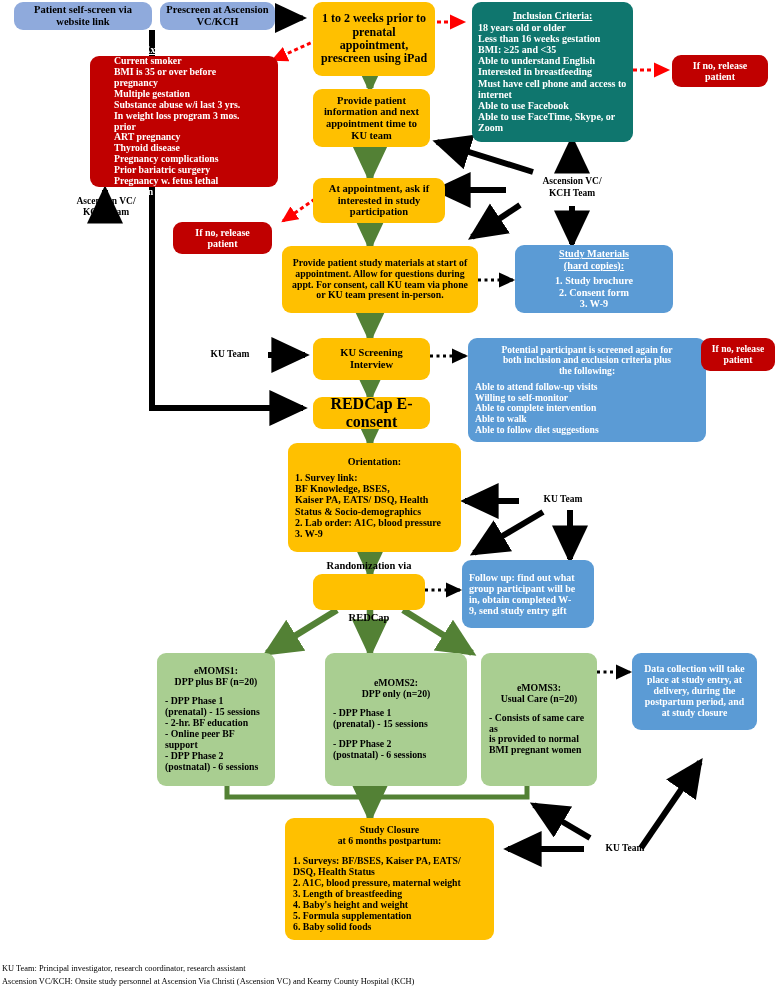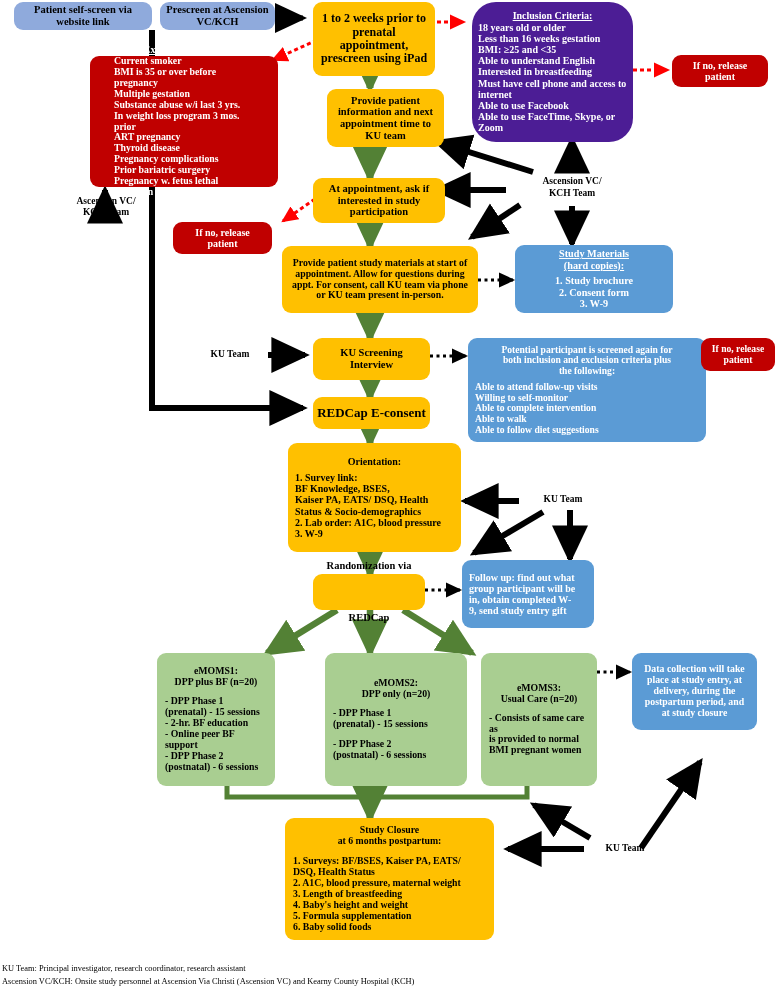--- a/index.html
+++ b/index.html
@@ -14,21 +14,21 @@
     text-align:center;font-weight:bold;line-height:1.12;
     border-radius:9px;padding:3px 4px;
     z-index:5;
   }
   .node .ln{display:block;width:100%;}
   .left{text-align:left;align-items:flex-start;}
   .left .ln{text-align:left;}
   .hdr{text-decoration:underline;}
   .gold{background:#FFC000;color:#000000;}
   .red{background:#C00000;color:#ffffff;}
-  .purple{background:#4c1d95;color:#ffffff;border-radius:24px;}
+  .purple{background:#0f766e;color:#ffffff;}
   .blue{background:#5B9BD5;color:#ffffff;}
   .green{background:#A9CE91;color:#000000;}
   .slate{background:#8FAADC;color:#000000;}
   .plain{position:absolute;font-weight:bold;text-align:center;color:#000;z-index:6;}
   .notes{position:absolute;left:2px;font-family:"Liberation Serif",serif;color:#000;}
   .notes .it{font-style:italic;}
 </style>
 </head>
 <body>
 
@@ -228,21 +228,21 @@
   <span class="ln">Multiple gestation</span>
   <span class="ln">Substance abuse w/i last 3 yrs.</span>
   <span class="ln">In weight loss program 3 mos. prior</span>
   <span class="ln">ART pregnancy</span>
   <span class="ln">Thyroid disease</span>
   <span class="ln">Pregnancy complications</span>
   <span class="ln">Prior bariatric surgery</span>
   <span class="ln">Pregnancy w. fetus lethal condition</span>
 </div>
 
-<div class="node gold" style="left:313px;top:89px;width:117px;height:58px;font-size:10.5px;margin-left:14px;">
+<div class="node gold" style="left:313px;top:89px;width:117px;height:58px;font-size:10.5px;">
   <span class="ln">Provide patient</span>
   <span class="ln">information and next</span>
   <span class="ln">appointment time to</span>
   <span class="ln">KU team</span>
 </div>
 
 <div class="plain" style="left:56px;top:196px;width:100px;font-size:9.5px;line-height:1.2;">
   <span class="ln">Ascension VC/</span><br>
   <span class="ln">KCH Team</span>
 </div>
@@ -298,21 +298,21 @@
   <span class="ln">Able to complete intervention</span>
   <span class="ln">Able to walk</span>
   <span class="ln">Able to follow diet suggestions</span>
 </div>
 
 <div class="node red" style="left:701px;top:338px;width:74px;height:33px;font-size:9.6px;">
   <span class="ln">If no, release</span>
   <span class="ln">patient</span>
 </div>
 
-<div class="node gold" style="left:313px;top:397px;width:117px;height:32px;font-size:13px;justify-content:center;">
+<div class="node gold" style="left:313px;top:397px;width:117px;height:32px;font-size:16px;justify-content:center;">
   <span class="ln">REDCap E-consent</span>
 </div>
 
 <div class="node gold left" style="left:288px;top:443px;width:173px;height:109px;font-size:10px;padding:5px 7px;">
   <span class="ln" style="text-align:center;">Orientation:</span>
   <span class="ln" style="height:5px;"></span>
   <span class="ln">1. Survey link:</span>
   <span class="ln">BF Knowledge, BSES,</span>
   <span class="ln">Kaiser PA, EATS/ DSQ, Health</span>
   <span class="ln">Status &amp; Socio-demographics</span>

